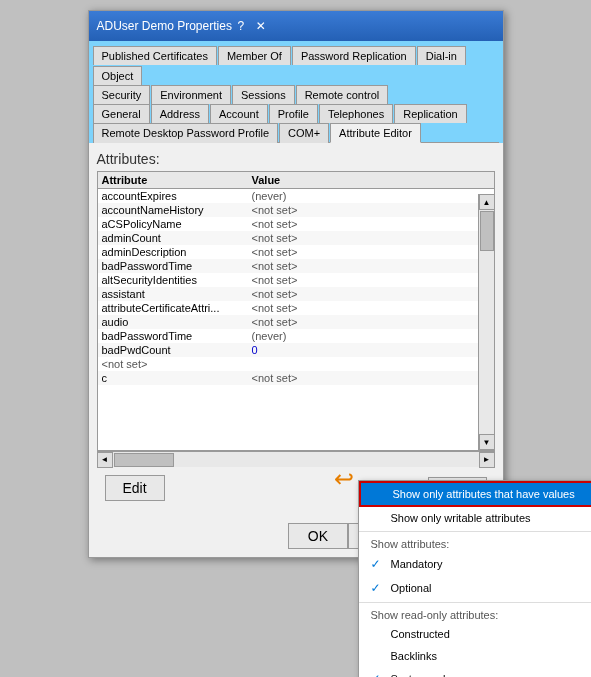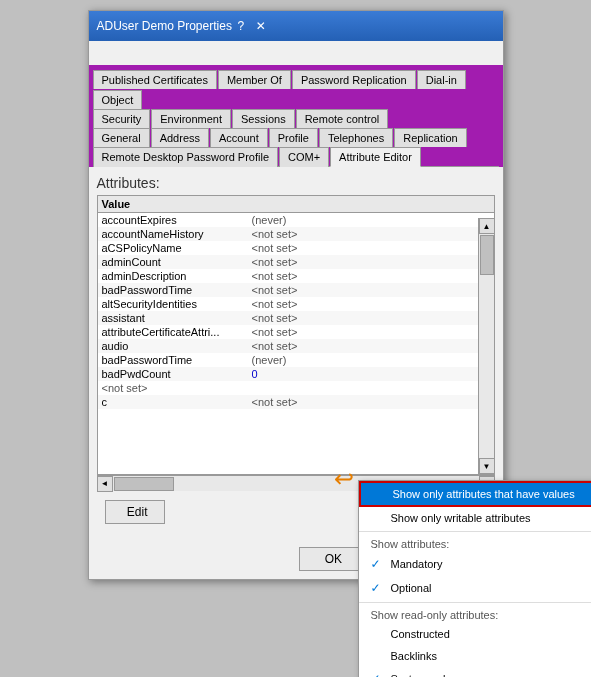--- a/index.html
+++ b/index.html
@@ -40,23 +40,22 @@
       border: none;
       background: transparent;
       color: white;
       font-size: 12px;
       cursor: pointer;
       display: flex;
       align-items: center;
       justify-content: center;
     }
     .tabs-area {
-      background: #a21caf;
+      background: #7dd3fc;
       padding: 4px 4px 0 4px;
-      margin-top: 24px;
     }
     .tab-row {
       display: flex;
       flex-wrap: wrap;
       gap: 1px;
     }
     .tab {
       background: #e0e0e0;
       border: 1px solid #999;
       border-bottom: none;
@@ -184,24 +183,23 @@
     .bottom-bar {
       display: flex;
       justify-content: space-between;
       align-items: center;
       padding: 6px 8px;
     }
     .btn {
       background: #e8e8e8;
       border: 1px solid #999;
       padding: 4px 16px;
-      font-size: 12px;
+      font-size: 14px;
       cursor: pointer;
       min-width: 60px;
-      text-align: right;
     }
     .filter-btn {
       background: #e8e8e8;
       border: 1px solid #999;
       padding: 4px 16px;
       font-size: 11px;
       cursor: pointer;
     }
     .dialog-footer {
       display: flex;
@@ -300,20 +298,21 @@
       </div>
       <div class="tab-border"></div>
     </div>
 
     <div class="content-area">
       <div class="section-label">Attributes:</div>
 
       <div class="attributes-box">
 
         <div class="attr-header">
+          <div class="attr-col-name">Attribute</div>
           <div class="attr-col-value">Value</div>
         </div>
 
         <div class="attr-list">
           <div class="attr-row">
             <div class="attr-name">accountExpires</div>
             <div class="attr-value">(never)</div>
           </div>
           <div class="attr-row">
             <div class="attr-name">accountNameHistory</div>

